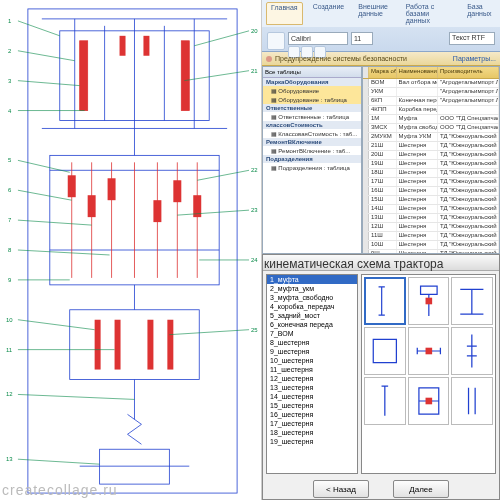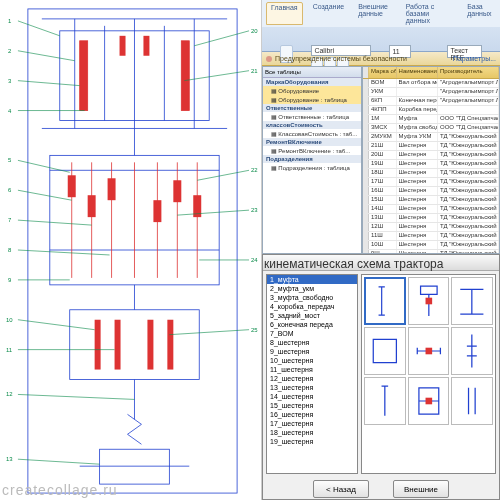--- a/index.html
+++ b/index.html
@@ -4,21 +4,21 @@
 <style>
 *{box-sizing:border-box;margin:0;padding:0;font-family:Tahoma,Arial,sans-serif}
 body{width:500px;height:500px;background:#fff;position:relative;overflow:hidden}
 .cad{position:absolute;left:0;top:0;width:262px;height:500px;background:#fff;border-right:1px solid #ccc}
 .cad svg{width:100%;height:100%}
 .excel{position:absolute;left:262px;top:0;width:238px;height:254px;background:#d9e5f3;font-size:7px}
 .ribbon{height:52px;background:linear-gradient(#e3ecf7,#c9d9ed);border-bottom:1px solid #8ba6c9}
 .tabs{display:flex;gap:6px;padding:2px 4px;background:#e8f0f9;font-size:7px;color:#3a5a8a}
 .tab{padding:1px 4px;cursor:pointer}
 .tab.active{background:#fdf6e3;border:1px solid #d9b96e;border-radius:2px 2px 0 0}
-.ribbongrp{display:flex;gap:18px;padding:18px;height:36px}
+.ribbongrp{display:flex;gap:3px;padding:5px;height:36px}
 .rbtn{width:18px;height:18px;background:#f4f8fc;border:1px solid #b6c8de;border-radius:2px}
 .fontbox{width:60px;height:13px;background:#fff;border:1px solid #9ab;font-size:7px;padding:1px 2px;color:#333}
 .sheetbar{height:14px;background:linear-gradient(#f5e9c8,#ead79a);border-bottom:1px solid #c9a94d;display:flex;align-items:center;padding:0 4px;font-size:7px;color:#5a4a1a}
 .navtree{position:absolute;left:0;top:66px;width:100px;height:188px;background:#fff;border:1px solid #9ab;overflow:hidden}
 .navhdr{background:linear-gradient(#e8eef7,#d2ddec);font-size:6px;padding:2px;border-bottom:1px solid #aac;white-space:nowrap;overflow:hidden}
 .navitem{font-size:6px;padding:1px 2px 1px 8px;white-space:nowrap;overflow:hidden;color:#333;cursor:pointer}
 .navitem.sel{background:#fde69a}
 .grid{position:absolute;left:100px;top:66px;width:138px;height:188px;background:#fff;border:1px solid #9ab;overflow:hidden}
 .ghdr{display:flex;background:linear-gradient(#f2d98a,#e7c766);height:12px;border-bottom:1px solid #c9a94d}
 .ghdr>div{font-size:6px;padding:1px 2px;border-right:1px solid #d9bf7a;overflow:hidden;white-space:nowrap;color:#4a3a0a}
@@ -376,17 +376,17 @@
             <rect x="20" y="20" width="8" height="8" fill="#d33" opacity="1"></rect>
           </svg></div>
         <div class="thumb"><svg width="100%" height="100%" viewBox="0 0 48 48">
             <path d="M20 8v32 M28 8v32" stroke="#2040d0" stroke-width="1.5" fill="none"></path>
             <rect x="20" y="20" width="8" height="8" fill="#d33" opacity="0"></rect>
           </svg></div>
       </div>
  </div>
  <div class="dlgbtns">
   <button class="dlgbtn">&lt; Назад</button>
-  <button class="dlgbtn">Внешние</button>
+  <button class="dlgbtn">Далее</button>
  </div>
 </div>
 
 <div class="wm">createcollage.ru</div>
 
 </body></html>

